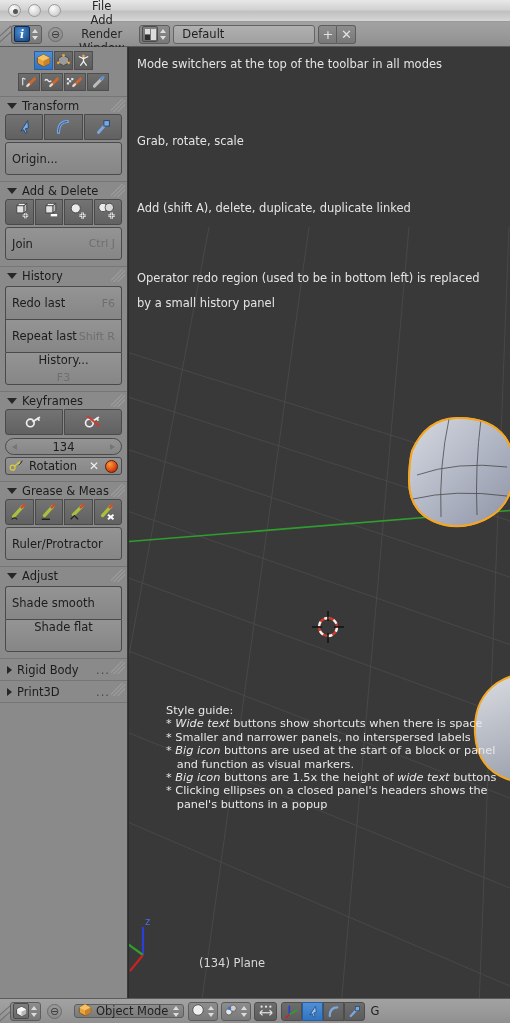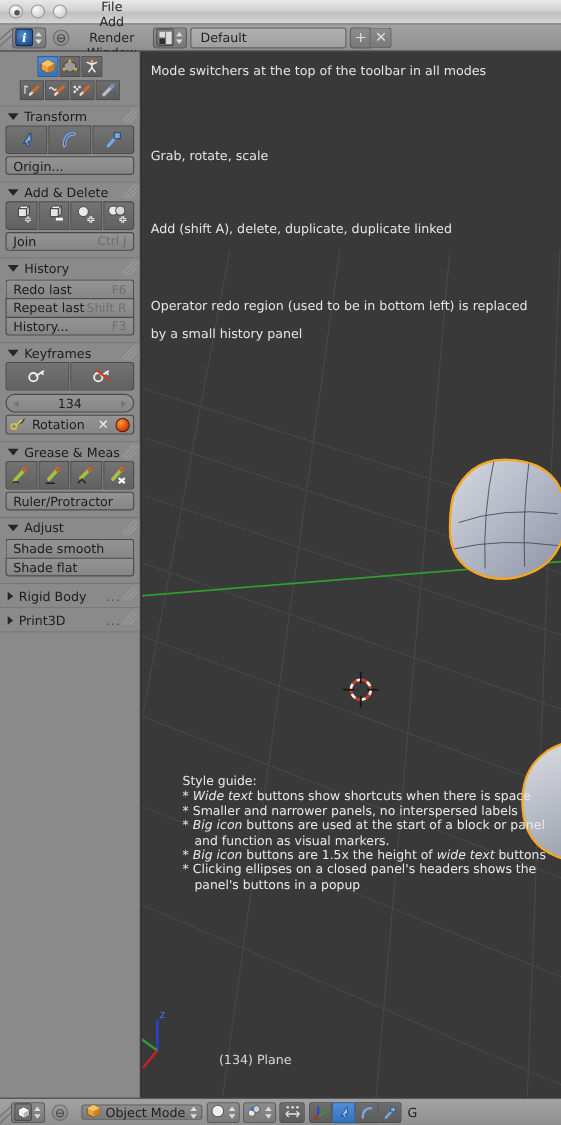--- a/index.html
+++ b/index.html
@@ -143,29 +143,29 @@
     flex:1; height:26px; border:1px solid #4a4a4a; border-radius:3px;
     background:linear-gradient(to bottom,#737373,#616161);
     display:flex;align-items:center;justify-content:center;
   }
   .big-btn + .big-btn { border-radius:3px; }
   .btn-row .big-btn:not(:first-child):not(:last-child){ border-radius:0; }
   .btn-row .big-btn:first-child:not(:last-child){ border-radius:3px 0 0 3px; }
   .btn-row .big-btn:last-child:not(:first-child){ border-radius:0 3px 3px 0; }
 
   .wide-btn {
-    height:17px; border:1px solid #4a4a4a; border-radius:3px;
+    height:33px; border:1px solid #4a4a4a; border-radius:3px;
     background:linear-gradient(to bottom,#949494,#868686);
     display:flex;align-items:center; justify-content:space-between;
     padding:0 6px; color:#1c1c1c; font-size:11.5px; margin-top:2px;
   }
   .wide-btn .short { color:#6f6f6f; font-size:11px; }
   .wide-btn.stack-top { border-radius:3px 3px 0 0; border-bottom:none; }
   .wide-btn.stack-mid { border-radius:0; border-bottom:none; }
-  .wide-btn.stack-bot { border-radius:0 0 3px 3px; }
+  .wide-btn.stack-bot { border-radius:0 0 3px 3px;flex-direction:column; }
 
   .num-field {
     height:17px; margin-top:3px; border:1px solid #4a4a4a; border-radius:9px;
     background:linear-gradient(to bottom,#949494,#868686);
     display:flex;align-items:center;justify-content:center; position:relative;
     color:#1c1c1c; font-size:11.5px;
   }
   .num-field .ar { position:absolute; width:0;height:0; top:5px; }
   .num-field .ar.l { left:6px; border-right:5px solid #757575; border-top:3.5px solid transparent; border-bottom:3.5px solid transparent;}
   .num-field .ar.r { right:6px; border-left:5px solid #757575; border-top:3.5px solid transparent; border-bottom:3.5px solid transparent;}

